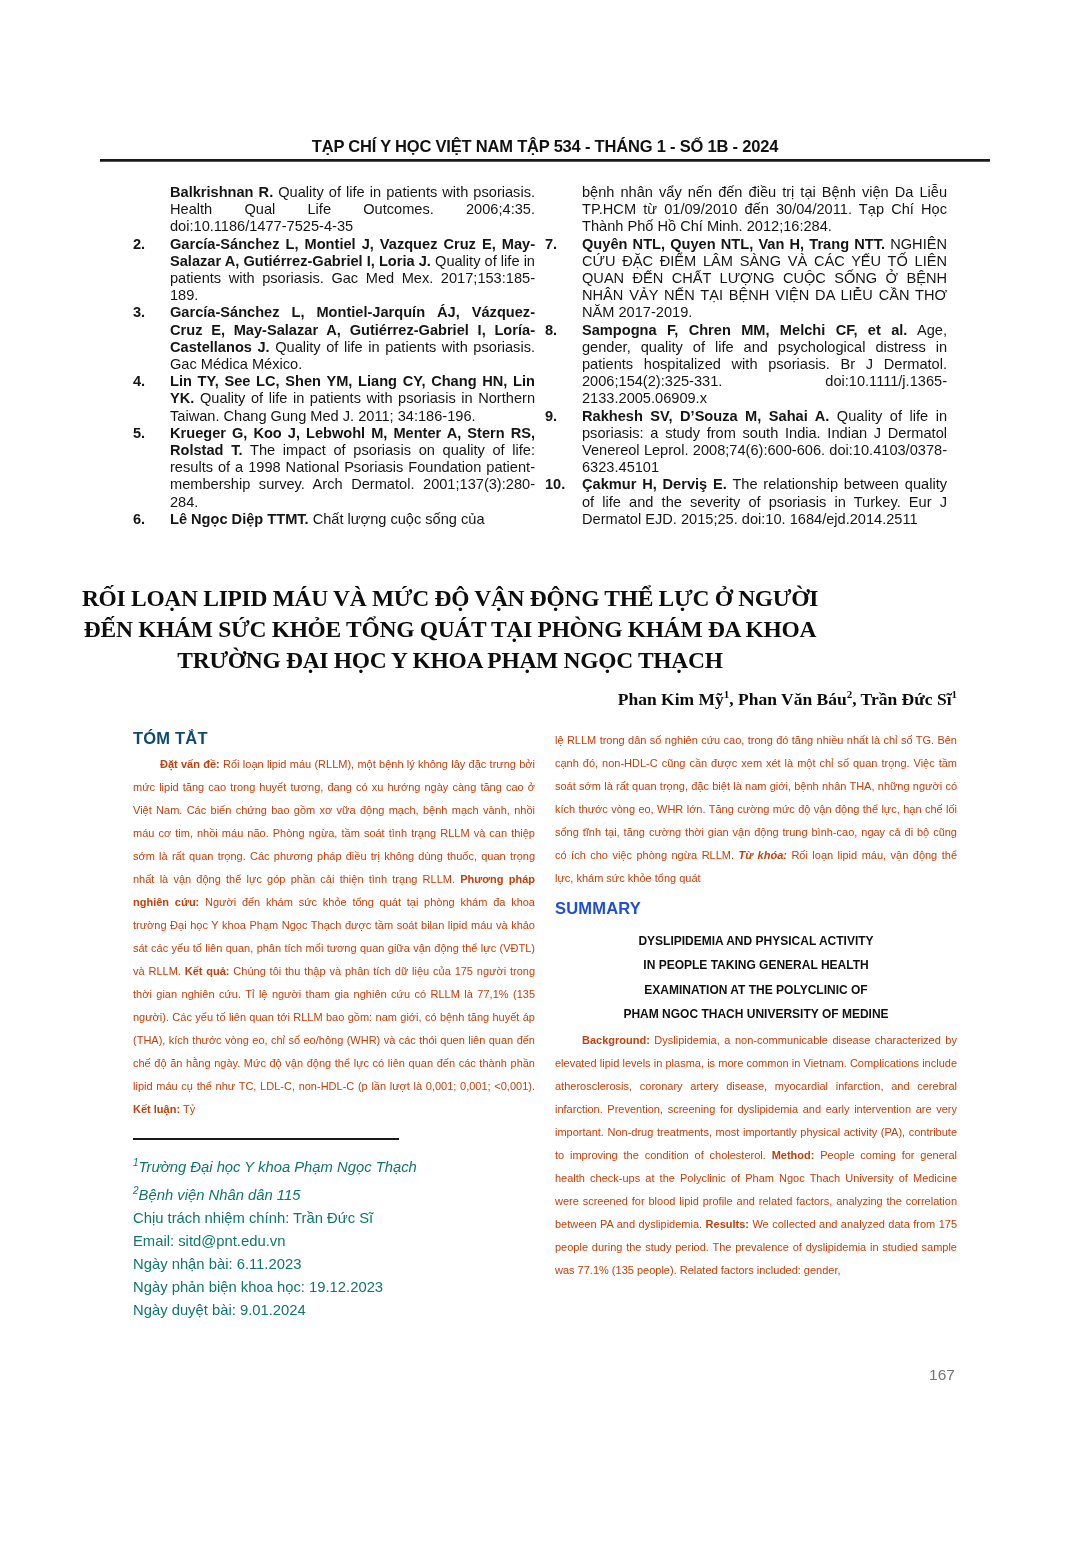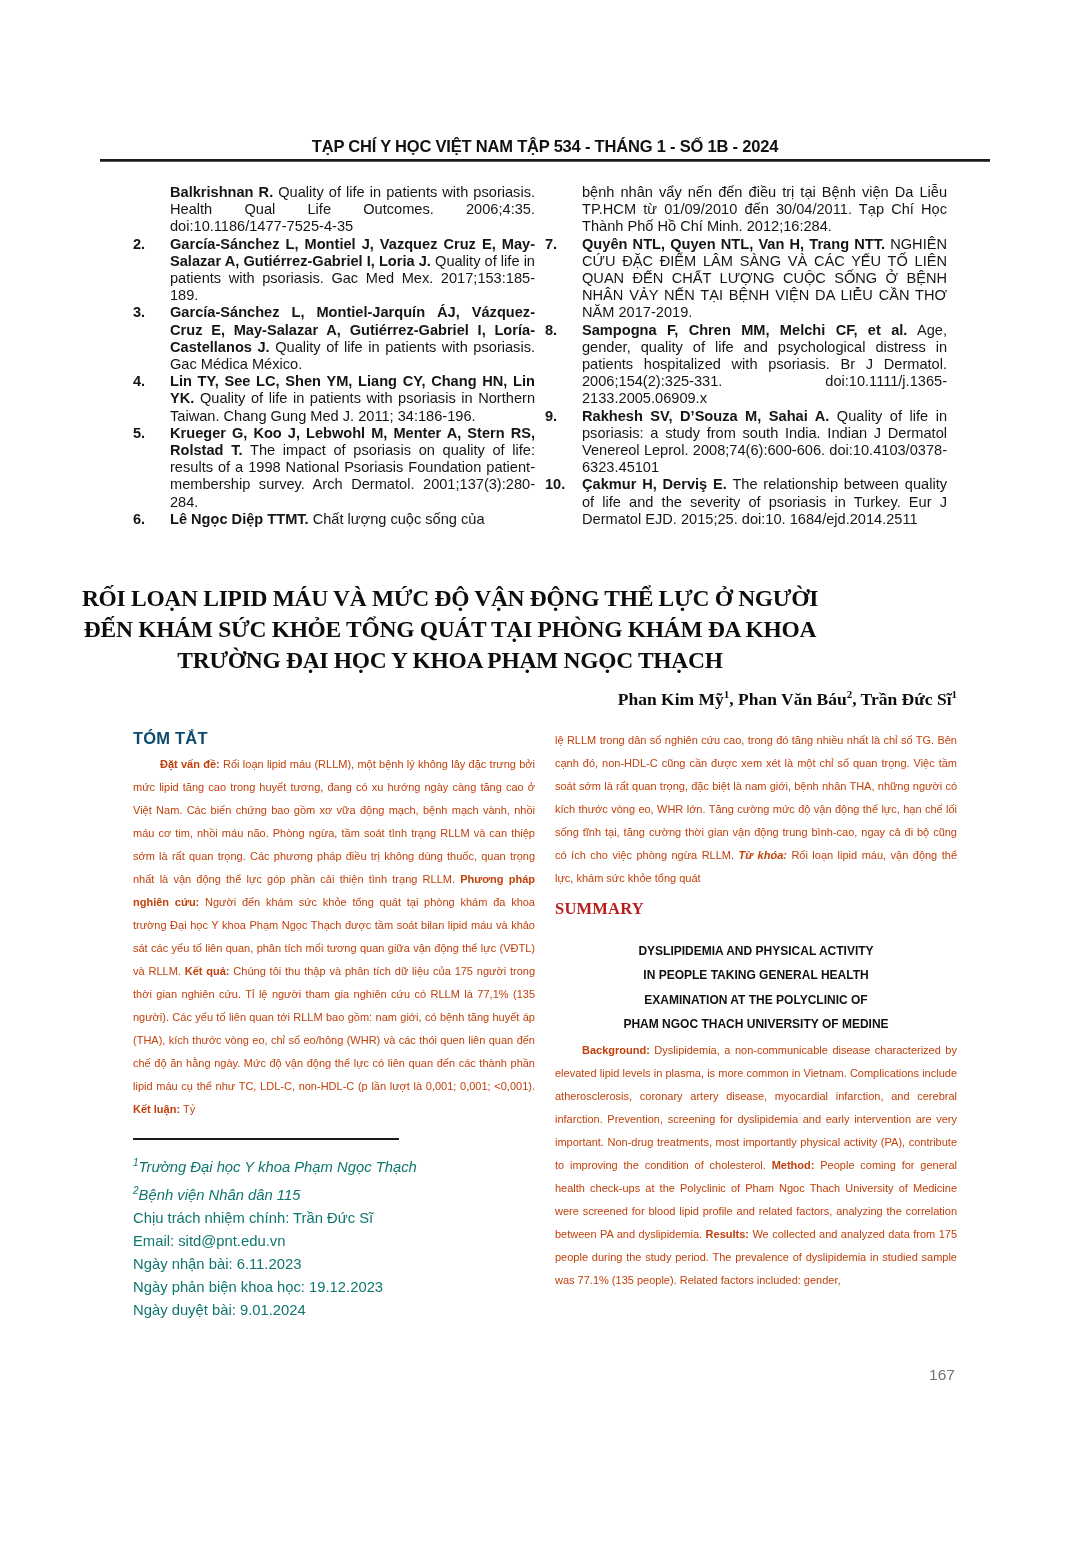--- a/index.html
+++ b/index.html
@@ -39,21 +39,21 @@
   .authors-line {
     position:absolute; top:688px; left:133px; width:824px; text-align:right;
     font-family:"Liberation Serif", serif; font-weight:700; font-size:17.5px;
     color:#0d0d0d;
   }
   .authors-line sup { font-size:11px; }
   .body-section { top:729px; }
   .sec-heading { font-size:16.5px; font-weight:700; letter-spacing:0.2px; margin-bottom:5px; color:#0c4a6e; }
   .para { text-align:justify; font-size:11px; line-height:23px; color:#c2410c; }
   .first-indent { text-indent:27px; }
-  .summary-heading { font-size:16.5px; font-weight:700; letter-spacing:0.2px; margin-top:9px; margin-bottom:20px; color:#b91c1c;font-family:Liberation Serif, serif; }
+  .summary-heading { font-size:16.5px; font-weight:700; letter-spacing:0.2px; margin-top:9px; margin-bottom:11px; color:#1d4ed8; }
   .summary-subtitle {
     text-align:center; font-weight:700; font-size:12px; line-height:24.3px;
     margin-bottom:3px; color:#101010;
   }
   .subtitle-line { white-space:nowrap; }
   .footnote-rule { width:266px; height:2px; background:#1a1a1a; margin:17px 0 11px 0; }
   .fn-line { font-size:14.8px; line-height:23px; color:#0f766e; }
   .fn-line sup { font-size:10px; }
   .page-number {
     position:absolute; top:1366px; left:912px; width:60px; text-align:center;

